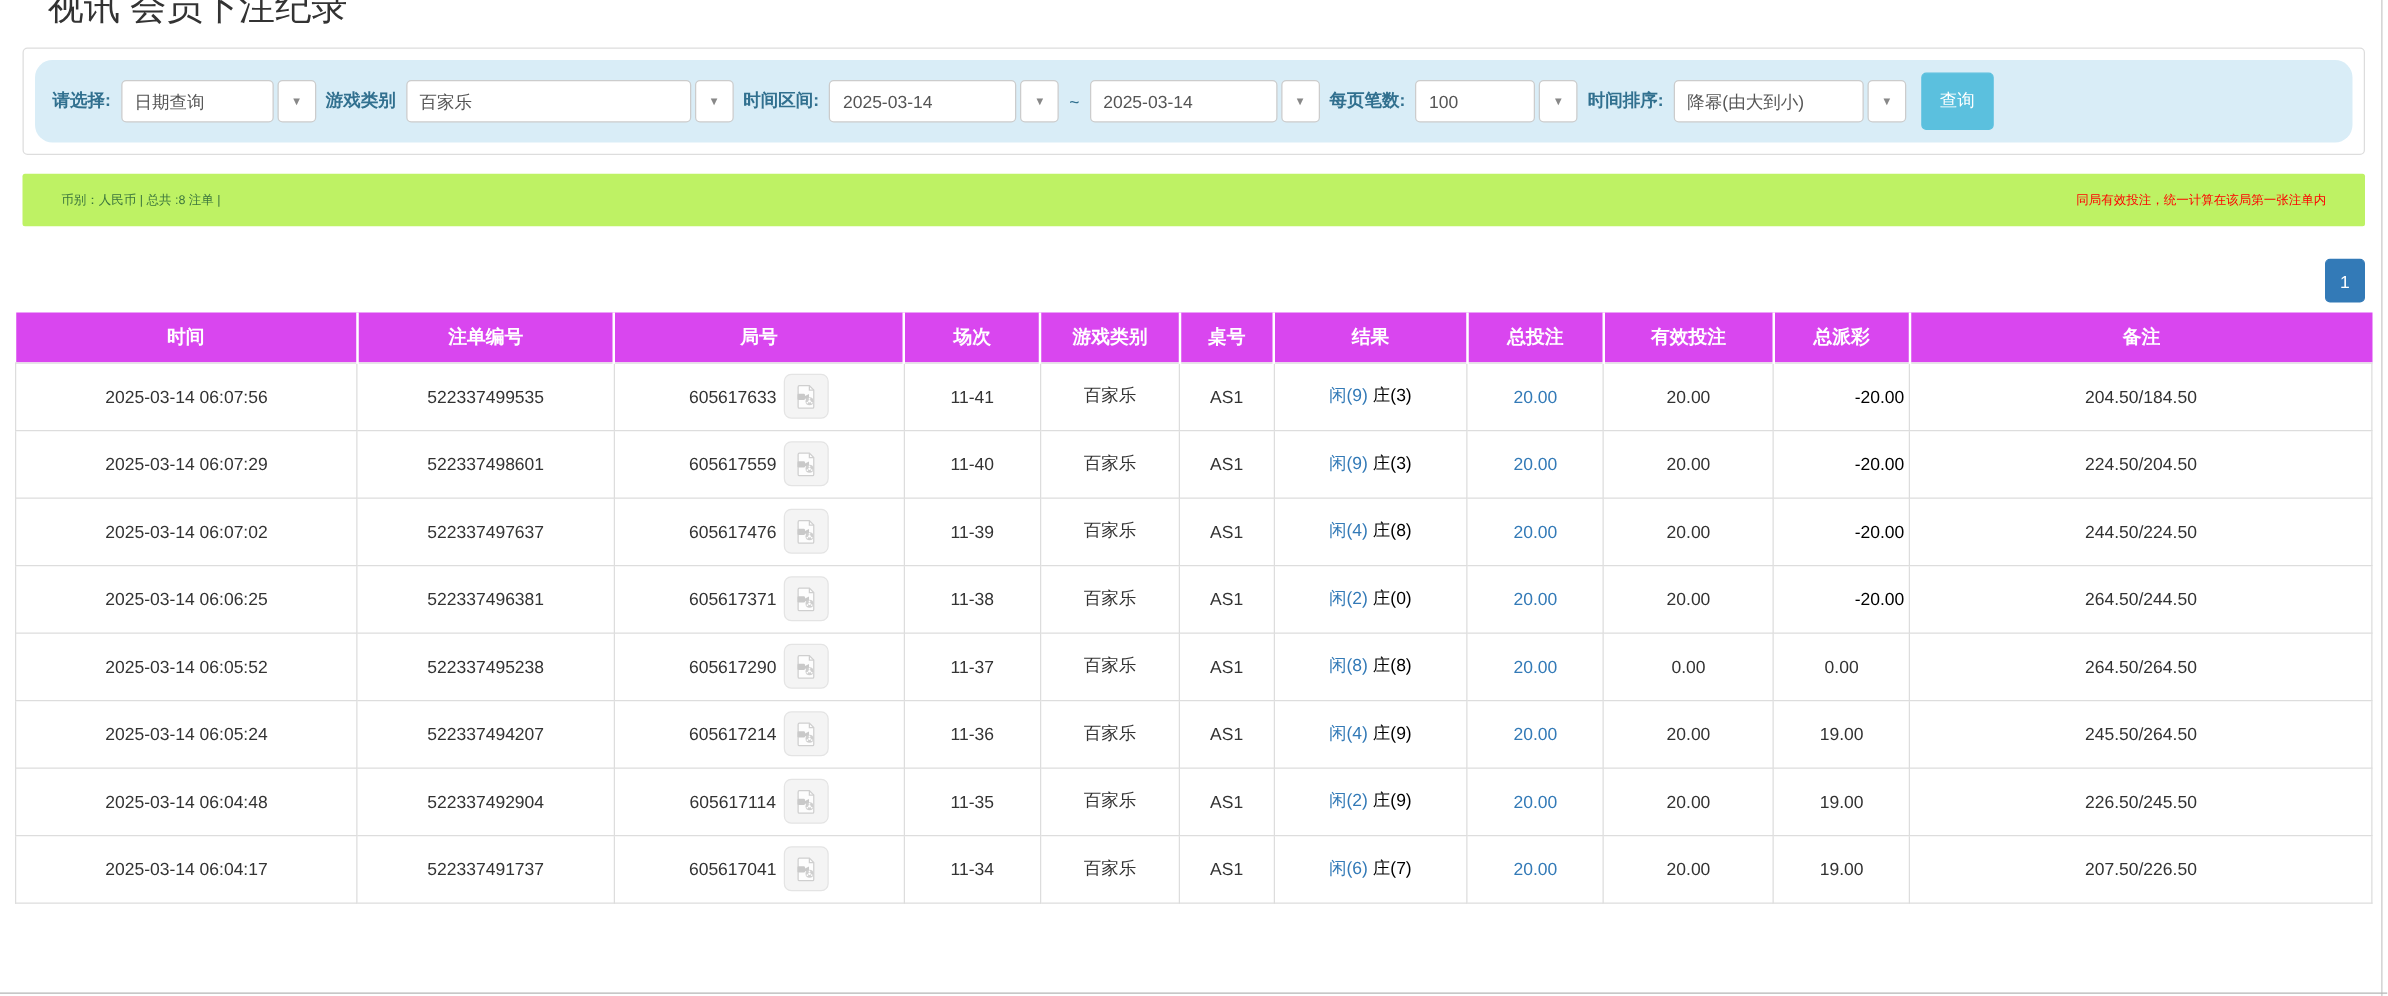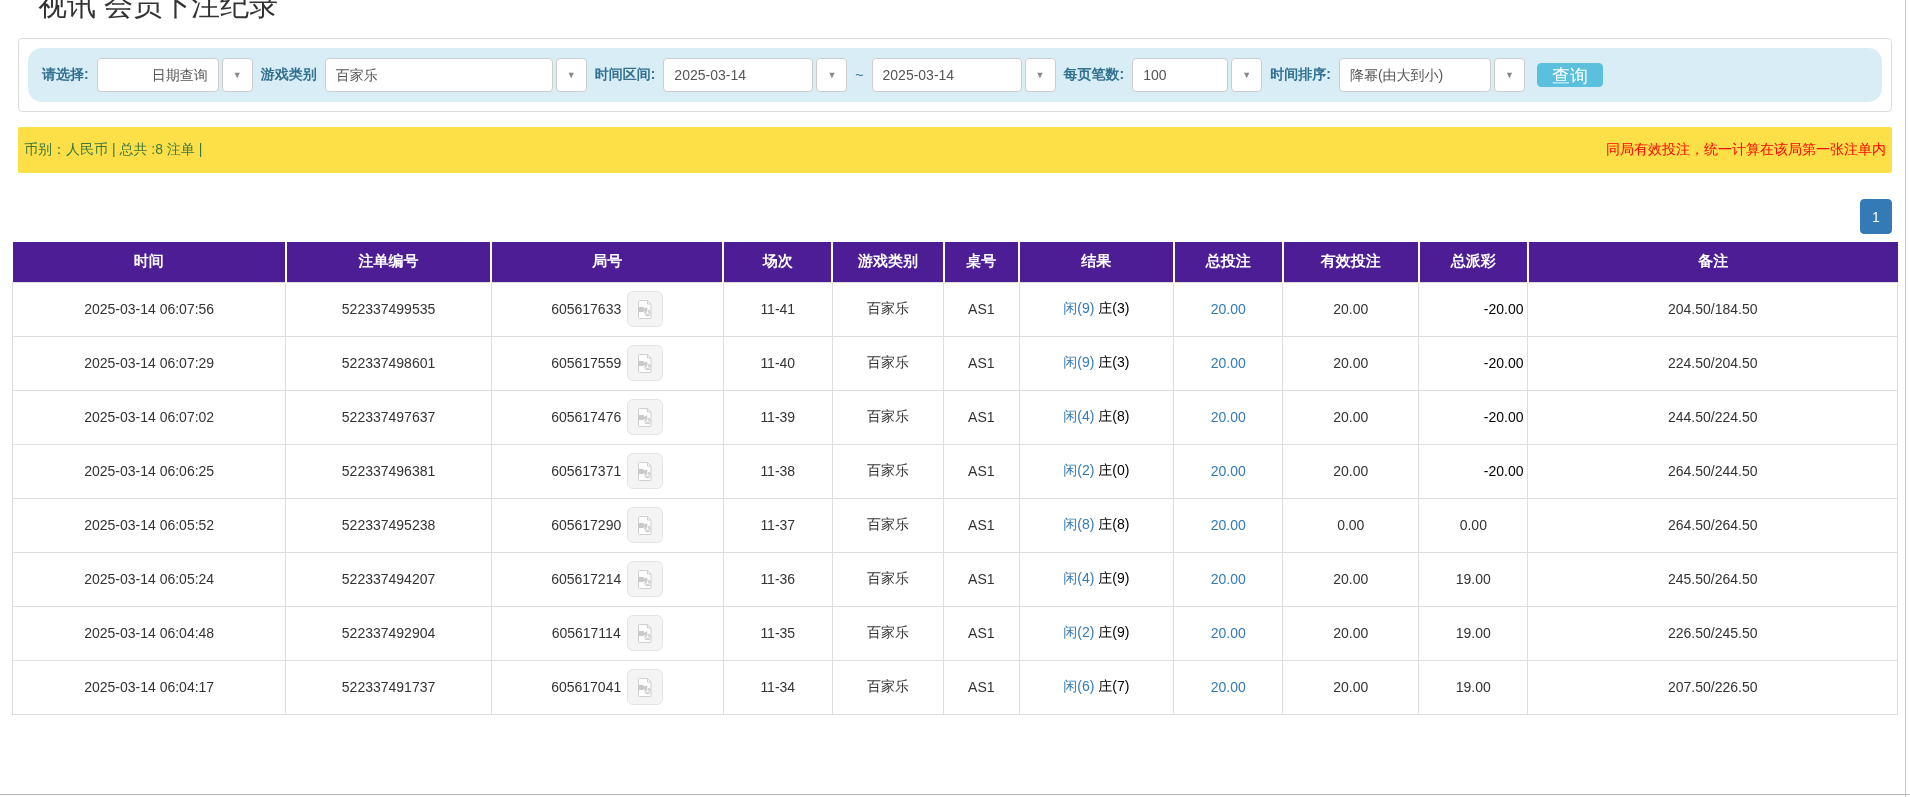--- a/index.html
+++ b/index.html
@@ -30,51 +30,51 @@
   .combo { display:flex; gap:3px; align-items:center; }
   .combo-text {
     background:#fff; border:1px solid #ccc; border-radius:4px;
     height:34px; line-height:32px; padding:0 10px; font-size:14px; color:#555;
     overflow:hidden; white-space:nowrap;
   }
   .combo-arrow {
     width:31px; height:34px; background:#fff; border:1px solid #ccc; border-radius:4px;
     display:flex; align-items:center; justify-content:center; color:#888; font-size:9px;
   }
-  .w-query .combo-text { width:122px;text-align:right; }
+  .w-query .combo-text { width:122px; }
   .w-game  .combo-text { width:228px; }
   .w-date  .combo-text { width:150px; }
   .w-size  .combo-text { width:96px; }
   .w-sort  .combo-text { width:152px; }
   .tilde { color:#31708f; font-size:14px; }
   .btn-search {
     background:#5bc0de; color:#fff; border:1px solid #5bc0de; border-radius:4px;
-    height:24px; padding:0 14px; font-size:18px; margin-left:4px; cursor:pointer;
+    height:46px; padding:0 14px; font-size:14px; margin-left:4px; cursor:pointer;
   }
 
   
   .summary-bar {
-    margin:15px 6px 0; background:#fde047; border-radius:2px;
-    padding:14px 6px; font-size:14px;
+    margin:15px 6px 0; background:#bef264; border-radius:2px;
+    padding:14px 31px; font-size:10px;
     display:flex; justify-content:space-between; align-items:center;
   }
   .summary-left { color:#3c763d; }
   .summary-right { color:#ff0000; }
 
   
   .pagination { margin:26px 6px 8px; text-align:right; }
   .page-btn {
     background:#337ab7; color:#fff; border:1px solid #337ab7; border-radius:4px;
     min-width:32px; height:35px; font-size:14px; cursor:pointer;
   }
 
   
   table { width:100%; border-collapse:collapse; table-layout:fixed; font-size:14px; }
   thead th {
-    background:#4c1d95; color:#fff; font-weight:bold; font-size:15px;
+    background:#d946ef; color:#fff; font-weight:bold; font-size:15px;
     height:40px; border-right:2px solid #fff; text-align:center;
   }
   thead th:last-child { border-right:none;margin-left:39px; }
   tbody td {
     background:#fff; border:1px solid #ddd; height:54px;
     text-align:center; color:#333; padding:2px 4px;
   }
   .blue { color:#337ab7; }
   .red  { color:#000000;text-align:right; }
   .round-wrap { display:inline-flex; align-items:center; gap:6px; }

